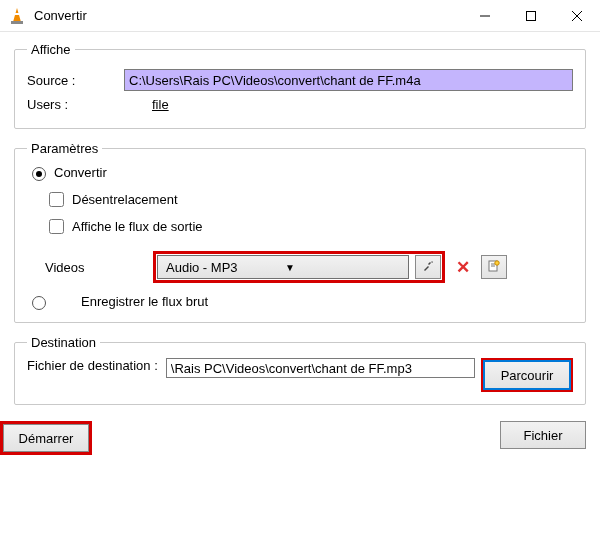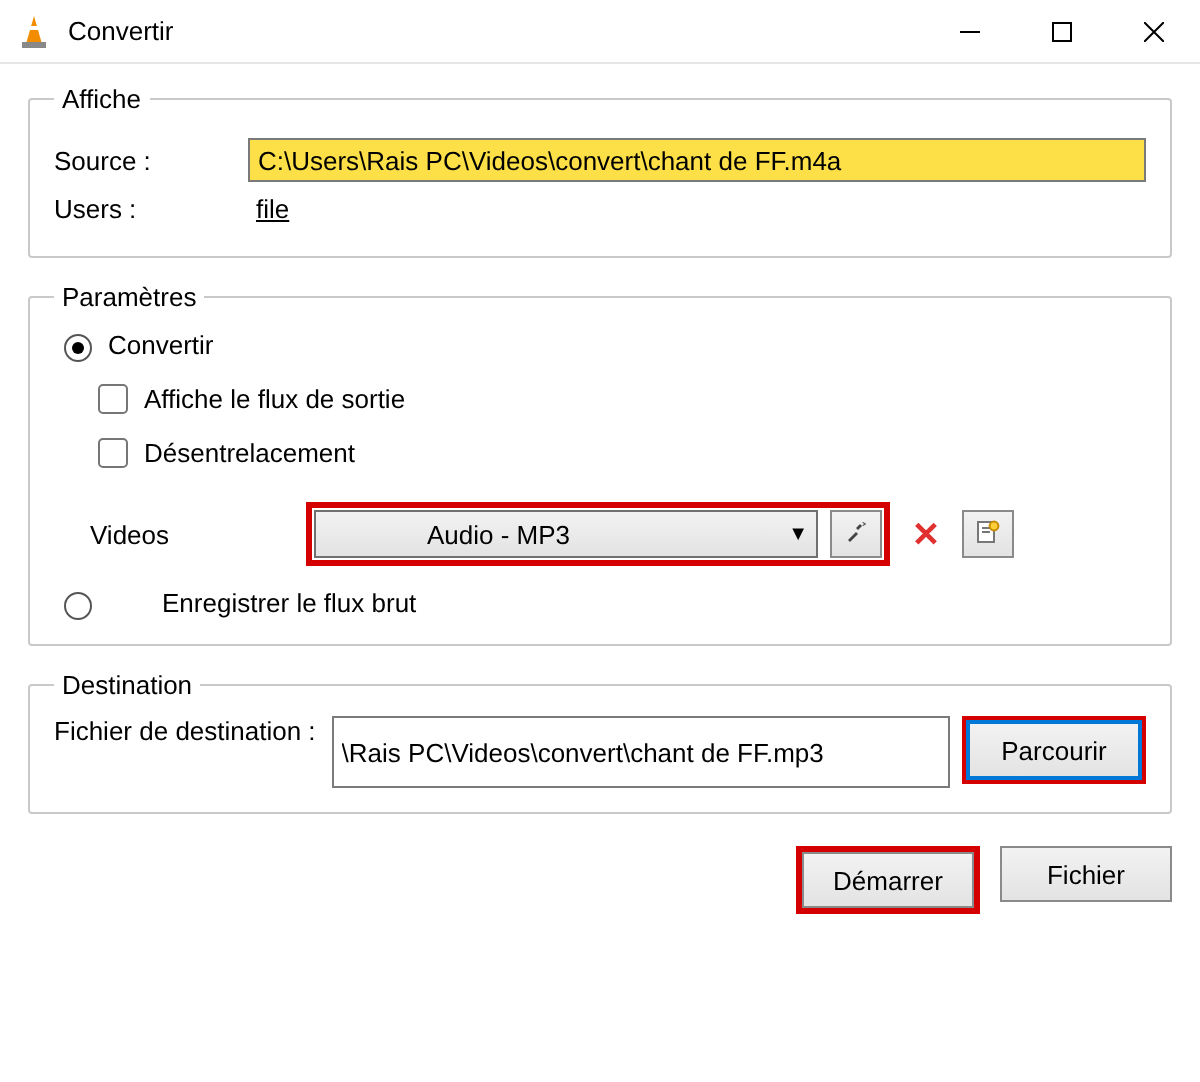--- a/index.html
+++ b/index.html
@@ -42,40 +42,39 @@
     color: #000;
   }
   .row { display: flex; align-items: center; margin: 4px 0; gap: 37px; }
   .lbl { min-width: 60px; }
   input[type="text"].tb {
     flex: 1;
     border: 1px solid #7a7a7a;
     padding: 2px 4px;
     font-size: 13px;
     height: 22px;
-    background: #fde047;
+    background: #c4b5fd;
   }
   .type-row { margin-top: 6px; }
-  .type-val { margin-left: 4px; text-decoration: underline; }
+  .type-val { margin-left: 28px; text-decoration: underline; }
   .radio-row { display: flex; align-items: center; margin-bottom: 8px; }
   .radio-row input { margin-right: 8px; }
   .cbx { display: flex; align-items: center; margin: 6px 0 6px 18px; }
   .cbx input { width: 15px; height: 15px; margin-right: 8px; }
   .profil-row {
     display: flex; align-items: center;
     margin: 14px 0 10px 18px;
   }
   .profil-lbl { width: 108px; }
   .combo {
     display: flex; align-items: center;
     width: 252px; height: 24px;
     border: 1px solid #707070;
     background: linear-gradient(#f2f2f2,#e3e3e3);
     padding: 0 4px 0 8px;
-    text-align: right;
   }
   .combo span { flex: 1; }
   .combo .caret { font-size: 10px; }
   .iconbtn {
     width: 26px; height: 24px;
     border: 1px solid #8a8a8a;
     background: linear-gradient(#f2f2f2,#e3e3e3);
     display: flex; align-items: center; justify-content: center;
     margin-left: 6px;
   }
@@ -107,33 +106,33 @@
     left: 3px; top: 3px; width: 6px; height: 6px;
     background: #000; border-radius: 50%;
   }
   .dest-row { display: flex; align-items: flex-start; }
   .dest-lbl { margin-right: 8px; }
   .dest-input {
     flex: 1;
     border: 1px solid #7a7a7a;
     padding: 2px 4px;
     font-size: 13px;
-    height: 36px;
+    height: 20px;
     margin-right: 6px;
   }
   .btn {
     min-width: 86px; height: 28px;
     border: 1px solid #8a8a8a;
     background: linear-gradient(#f2f2f2,#e3e3e3);
     font-size: 13px;
     display: inline-flex; align-items: center; justify-content: center;
   }
   .btn-focus { border: 1px solid #0078d7; outline: 1px solid #0078d7; }
   .footer {
-    display: flex; justify-content: flex-end;
+    display: flex; justify-content: space-between;
     padding: 4px 14px 0 0;
     gap: 10px;
   }
 </style>
 </head>
 <body>
 
 <div class="titlebar">
   <span class="vlc-icon">
     <svg width="18" height="18" viewBox="0 0 18 18">
@@ -180,25 +179,25 @@
   <fieldset>
     <legend>Paramètres</legend>
 
     <div class="radio-row">
       <input type="radio" class="radio" checked="" style="">
       <span>Convertir</span>
     </div>
 
     <label class="cbx">
       <input type="checkbox" style="">
-      <span>Affiche le flux de sortie</span>
+      <span>Désentrelacement</span>
     </label>
     <label class="cbx">
       <input type="checkbox" style="">
-      <span>Désentrelacement</span>
+      <span>Affiche le flux de sortie</span>
     </label>
 
     <div class="profil-row">
       <span class="profil-lbl">Videos</span>
       <span class="hl-profil">
         <div class="combo">
           <span>Audio - MP3</span>
           <span class="caret">▼</span>
         </div>
         <div class="iconbtn">

